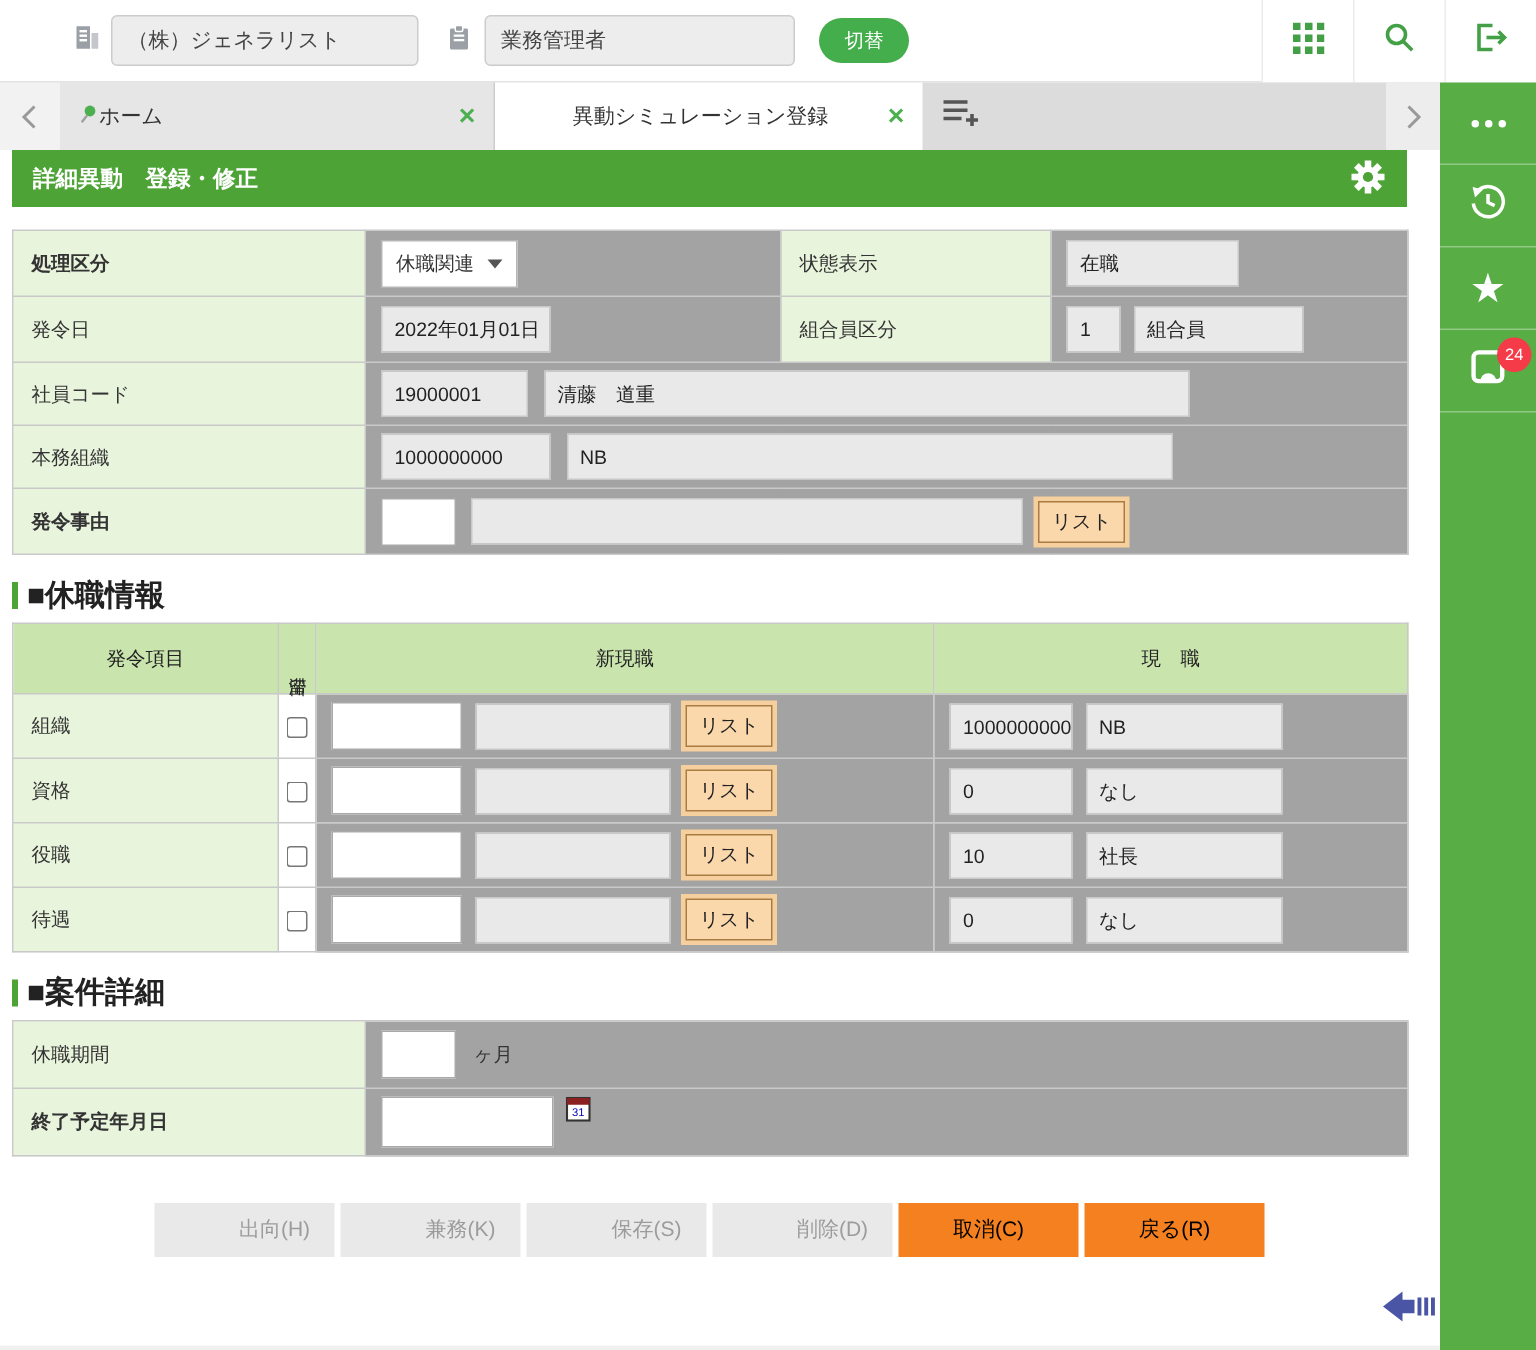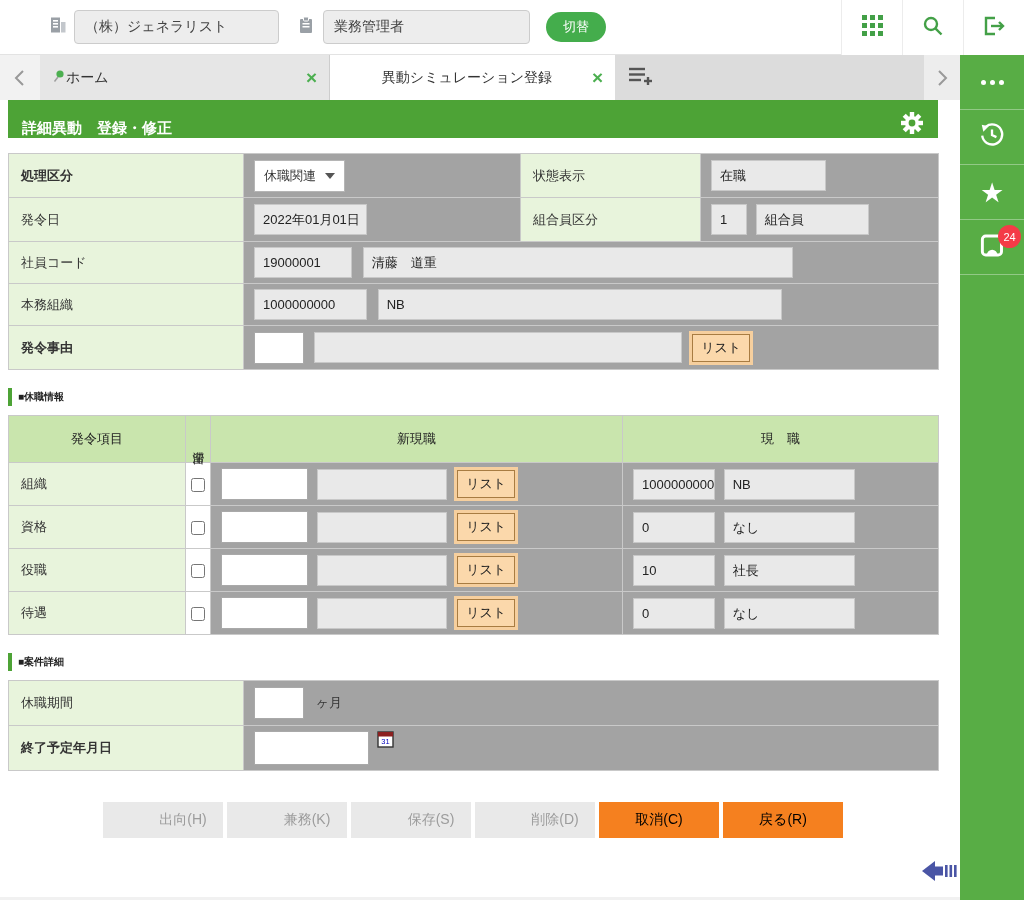--- a/index.html
+++ b/index.html
@@ -39,40 +39,40 @@
   .side-item{height:55px;display:flex;align-items:center;justify-content:center;
     border-bottom:1px solid rgba(255,255,255,.35);position:relative;cursor:pointer;}
   .dots{display:flex;gap:4px;}
   .dots i{width:5px;height:5px;border-radius:50%;background:#fff;display:block;}
   .star{color:#fff;font-size:27px;line-height:1;font-family:"DejaVu Sans",sans-serif;}
   .badge{position:absolute;top:5px;right:3px;min-width:23px;height:23px;border-radius:12px;
     background:#f43b47;color:#fff;font-size:11px;display:flex;align-items:center;justify-content:center;padding:0 4px;}
   
   .main{position:absolute;top:100px;left:0;width:960px;height:800px;background:#fff;}
   .title-bar{margin-left:8px;width:930px;height:38px;background:#4da336;color:#fff;
-    display:flex;align-items:flex-end;padding:0 14px;}
+    display:flex;align-items:center;padding:0 14px;}
   .title-bar .t{font-size:15px;font-weight:bold;flex:1;}
   .gear-btn{background:none;border:none;cursor:pointer;display:flex;align-items:center;}
   table.form{border-collapse:collapse;margin-left:8px;width:930px;table-layout:fixed;}
   table.form td, table.form th{border:1px solid #c9c9c9;font-size:13px;vertical-align:middle;}
   td.lbl-cell{background:#e8f4dc;padding-left:12px;color:#333;}
   td.lbl-cell.b{font-weight:bold;}
   td.fld{background:#a3a3a3;padding:5px 0 5px 10px;white-space:nowrap;}
   .ro{display:inline-block;background:#e9e9e9;border:1px solid #c8c8c8;height:31px;line-height:29px;
     padding:0 8px;font-size:13px;color:#222;vertical-align:middle;overflow:hidden;}
   input.wi{background:#fff;border:1px solid #a9a9a9;height:32px;font-size:13px;padding:0 6px;
     vertical-align:middle;font-family:inherit;}
   .sel{display:inline-flex;align-items:center;gap:9px;background:#fff;border:1px solid #b5b5b5;
     height:32px;padding:0 9px;cursor:pointer;vertical-align:middle;}
   .sel .tri{width:0;height:0;border-left:5px solid transparent;border-right:5px solid transparent;
     border-top:6px solid #555;}
   .list-btn{background:#fbd8ab;border:1px solid #a87c42;box-shadow:0 0 0 3px #f6cf9e;
     font-size:13px;padding:4px 8px;cursor:pointer;margin-left:7px;font-family:inherit;color:#222;vertical-align:middle;}
   .sec-head{margin:18px 0 9px 8px;border-left:4px solid #4da336;padding-left:6px;
-    font-size:10px;font-weight:bold;color:#222;line-height:18px;}
+    font-size:20px;font-weight:bold;color:#222;line-height:18px;}
   table.grid th{background:#c9e5ad;font-weight:normal;text-align:center;height:47px;color:#222;}
   table.grid td{height:40px;}
   .vert{writing-mode:vertical-rl;display:inline-block;font-size:12px;letter-spacing:1px;}
   .cbx{width:14px;height:14px;vertical-align:middle;}
   td.center{text-align:center;padding:0;}
   .suffix{font-size:13px;margin-left:8px;vertical-align:middle;}
   .cal-btn{background:none;border:none;cursor:pointer;vertical-align:top;margin-left:4px;padding:0;}
   
   .footer-btns{margin-left:8px;width:930px;margin-top:31px;display:flex;gap:4px;justify-content:center;}
   .fbtn{width:120px;height:36px;border:none;font-size:14px;font-family:inherit;cursor:pointer;}

